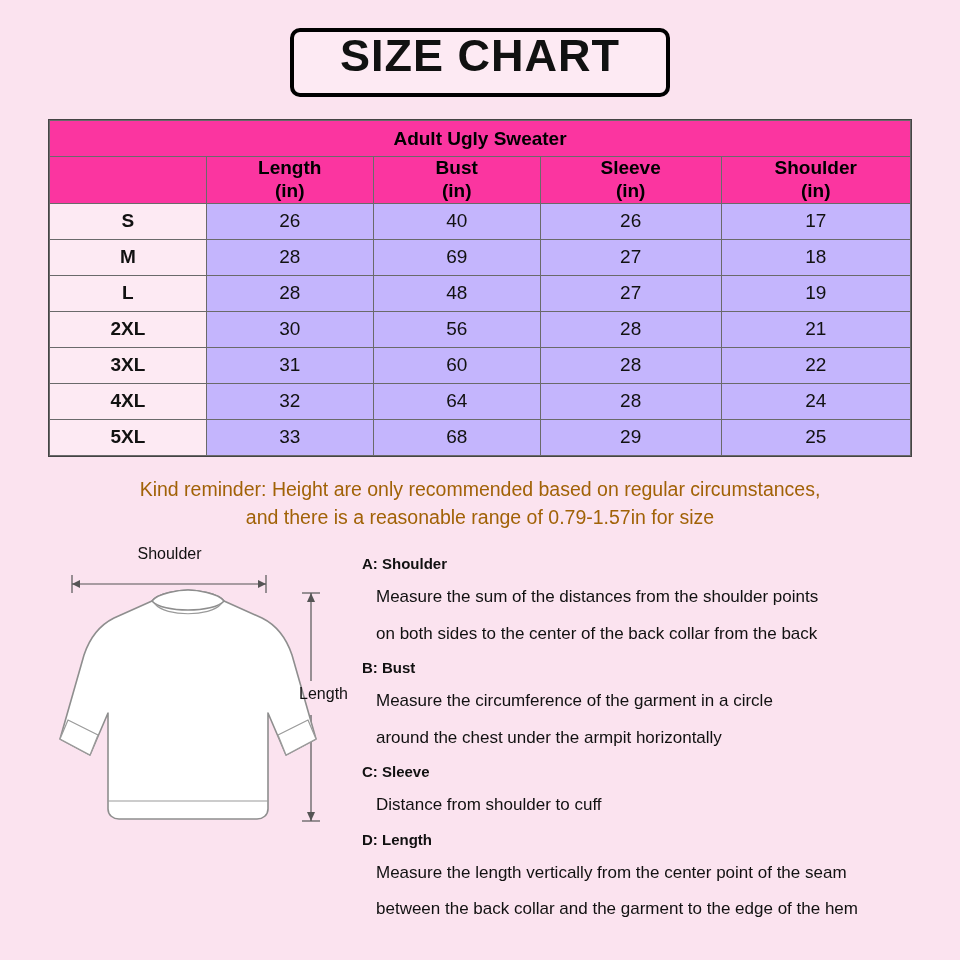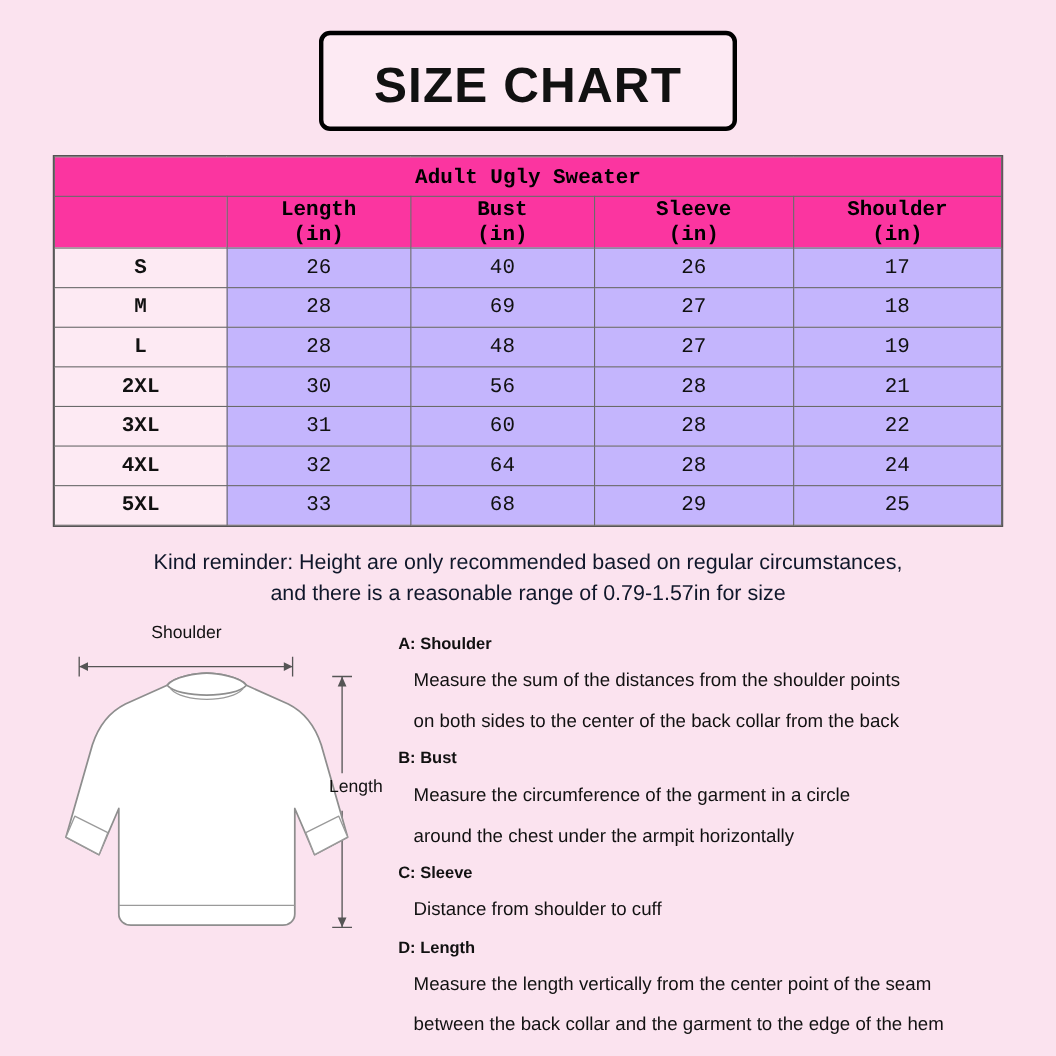--- a/index.html
+++ b/index.html
@@ -19,21 +19,21 @@
   
   .title-wrap {
     display: flex;
     justify-content: center;
     padding-top: 28px;
   }
   .title-box {
     border: 4px solid #000;
     border-radius: 10px;
     background: #fdeaf3;
-    padding: 22px 46px 14px 46px;
+    padding: 0 46px 14px 46px;
   }
   .title-box .title-text {
     font-size: 45px;
     font-weight: bold;
     letter-spacing: 1px;
     line-height: 1.05;
   }
 
   
   .table-wrap {
@@ -45,21 +45,20 @@
     border-collapse: collapse;
     width: 100%;
     table-layout: fixed;
   }
   table.size-table td, table.size-table th {
     border: 1px solid #6a6a6a;
     text-align: center;
     font-size: 19px;
     padding: 0;
     height: 35px;
-    font-family: Liberation Mono, monospace;
   }
   .band {
     background: #fb35a0;
     color: #000;
     font-size: 23px;
     font-weight: bold;
     height: 40px;
   }
   .colhead {
     background: #fb35a0;
@@ -84,21 +83,21 @@
   .col-b { width: 19.4%; }
   .col-c { width: 21%; }
   .col-d { width: 22%; }
 
   
   .reminder {
     text-align: center;
     font-size: 19.5px;
     line-height: 1.45;
     margin: 18px 40px 0 40px;
-    color: #0f172a;
+    color: #a16207;
   }
 
   
   .bottom {
     display: flex;
     margin: 14px 0 0 0;
     padding: 0 34px 0 54px;
   }
   .fig {
     width: 300px;

